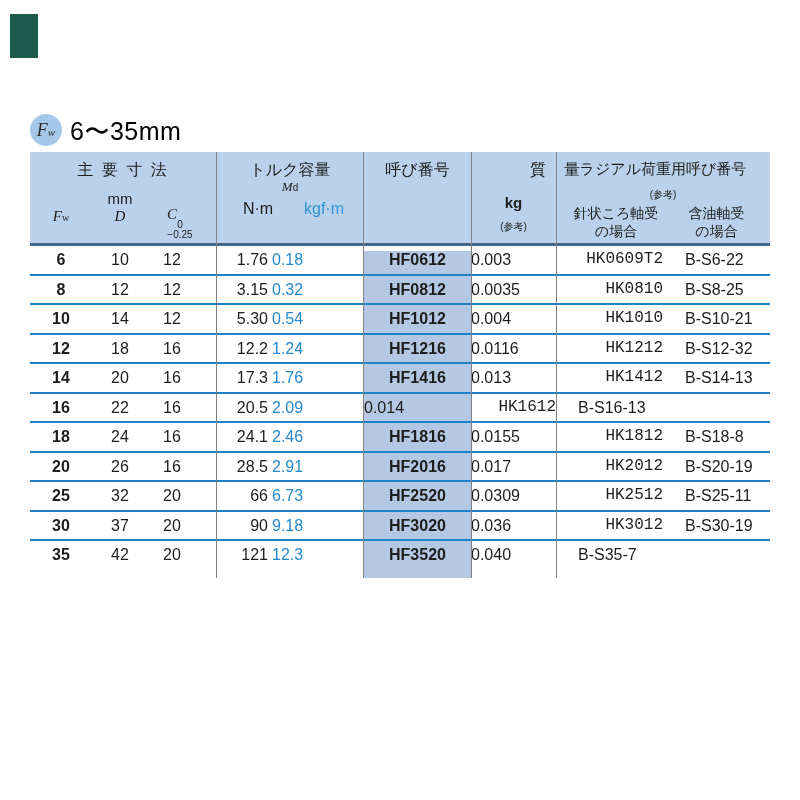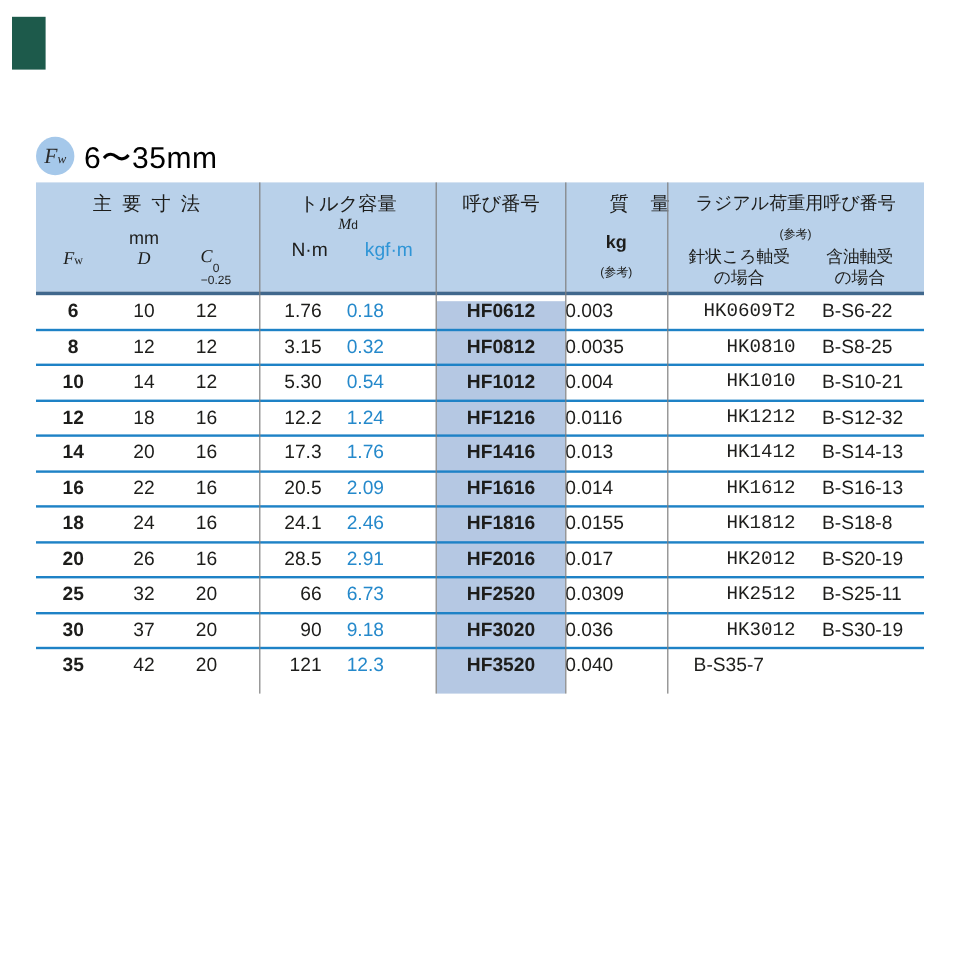--- a/index.html
+++ b/index.html
@@ -35,38 +35,38 @@
   #h-mm{left:62px;top:38px;width:56px;font-size:15px;}
   #h-fw{left:0;top:56px;width:62px;}
   #h-d{left:62px;top:56px;width:56px;}
   #h-c{left:118px;top:54px;width:48px;}
   #h-ctol{left:120px;top:68px;width:60px;line-height:10px;font-size:10px;}
   #h-torque{left:186px;top:8px;width:148px;}
   #h-md{left:186px;top:27px;width:148px;font-size:13px;}
   #h-nm{left:186px;top:48px;width:84px;font-size:16px;}
   #h-kgf{left:254px;top:48px;width:80px;font-size:16px;}
   #h-partno{left:334px;top:8px;width:107px;}
-  #h-mass{left:441px;top:8px;width:85px;letter-spacing:1px;padding-left:20px;}
+  #h-mass{left:463px;top:8px;width:85px;letter-spacing:1px;padding-left:20px;}
   #h-kg{left:441px;top:42px;width:85px;font-size:15px;font-weight:bold;}
   #h-kgref{left:441px;top:68px;width:85px;}
   #h-radial{left:526px;top:8px;width:214px;font-size:15px;}
   #h-radref{left:526px;top:36px;width:214px;}
   #h-needle{left:526px;top:52px;width:120px;font-size:14px;line-height:18px;}
   #h-oil{left:633px;top:52px;width:107px;font-size:14px;line-height:18px;}
   
   #rows{left:0;top:94px;width:740px;z-index:2;}
   .row{display:grid;grid-template-columns:62px 56px 48px 20px 56px 63px 29px 107px 85px 107px 107px;
     height:29.5px;box-sizing:border-box;border-bottom:2px solid #1e82c6;
     font-size:16px;line-height:27px;}
   .row.last{border-bottom:none;}
   .cell{white-space:nowrap;}
   .c-fw{text-align:center;font-weight:bold;}
   .c-d,.c-c{text-align:center;}
   .c-nm{text-align:right;padding-right:4px;}
-  .c-kgf{text-align:right;padding-right:15px;color:#2589cb;}
+  .c-kgf{padding-right:15px;color:#2589cb;}
   .c-no{text-align:center;font-weight:bold;}
   .c-mass{text-align:left;}
   .c-hk{text-align:right;font-family:Liberation Mono, monospace;}
   .c-bs{text-align:left;padding-left:22px;}
 </style>
 </head>
 <body>
 
 <div id="corner-tab" class="abs"></div>
 
@@ -176,21 +176,20 @@
         <div class="cell c-bs">B-S14-13</div>
       </div>
       <div class="row">
         <div class="cell c-fw">16</div>
         <div class="cell c-d">22</div>
         <div class="cell c-c">16</div>
         <div class="cell c-sp"></div>
         <div class="cell c-nm">20.5</div>
         <div class="cell c-kgf">2.09</div>
         <div class="cell c-sp"></div>
-        <div class="cell c-no">HF1616</div>
         <div class="cell c-mass">0.014</div>
         <div class="cell c-hk">HK1612</div>
         <div class="cell c-bs">B-S16-13</div>
       </div>
       <div class="row">
         <div class="cell c-fw">18</div>
         <div class="cell c-d">24</div>
         <div class="cell c-c">16</div>
         <div class="cell c-sp"></div>
         <div class="cell c-nm">24.1</div>

